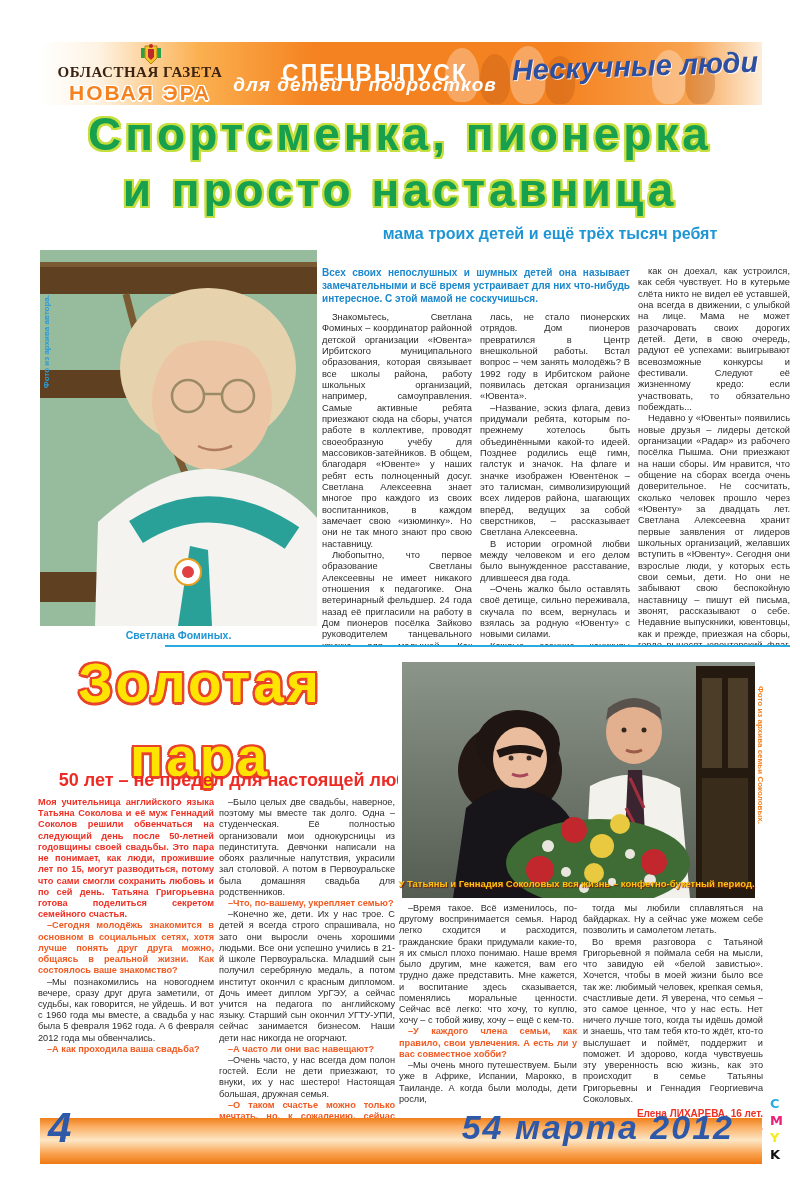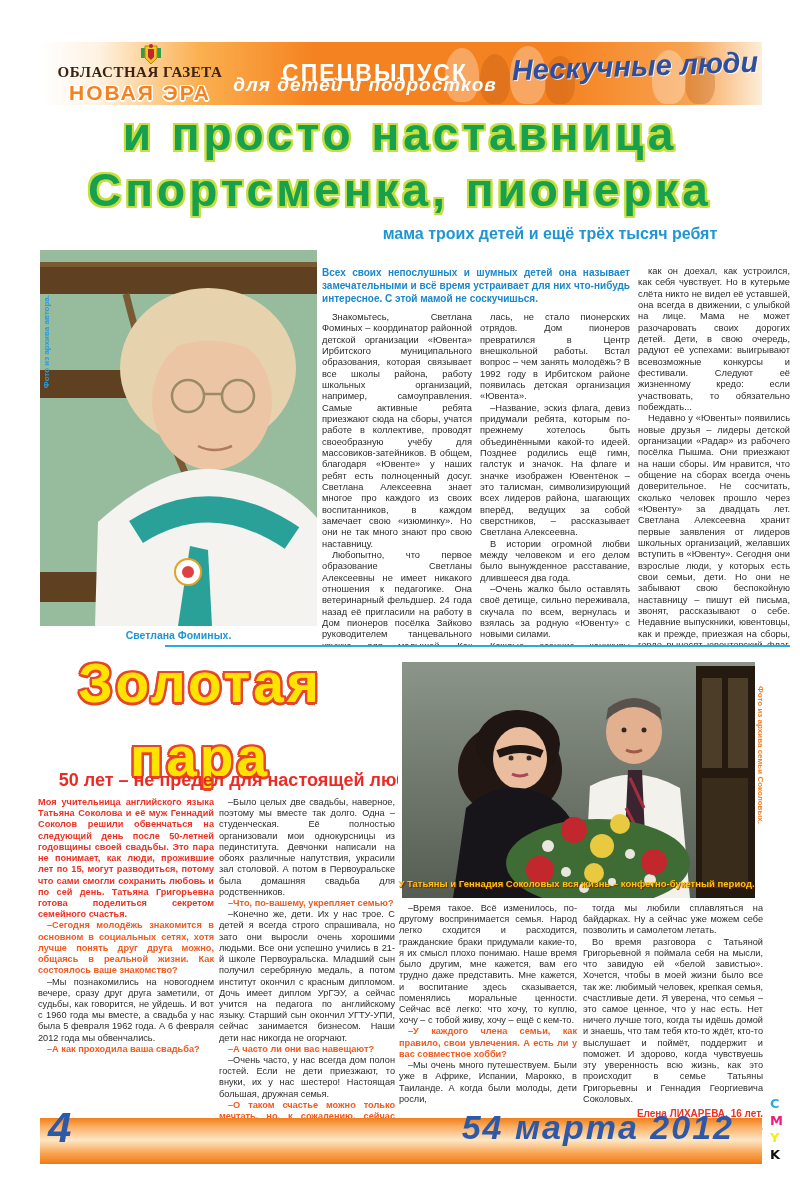--- a/index.html
+++ b/index.html
@@ -94,22 +94,22 @@
     </svg>
   </span>
   <div class="paper-name">ОБЛАСТНАЯ ГАЗЕТА</div>
   <div class="edition-name">НОВАЯ ЭРА</div>
   <div class="special">СПЕЦВЫПУСК</div>
   <div class="special-sub">для детей и подростков</div>
   <div class="rubric">Нескучные люди</div>
 </div>
 
 <div class="abs headline1">
+  <div>Спортсменка, пионерка</div>
   <div>и просто наставница</div>
-  <div>Спортсменка, пионерка</div>
 </div>
 
 <div class="abs subhead1">
   <div class="l2">мама троих детей и ещё трёх тысяч ребят</div>
 </div>
 
 <div class="abs photo1">
   <svg width="277" height="376" viewBox="0 0 277 376">
     <rect width="277" height="376" fill="#97bb9d"></rect>
     <rect x="0" y="12" width="277" height="32" fill="#5f4122"></rect>

